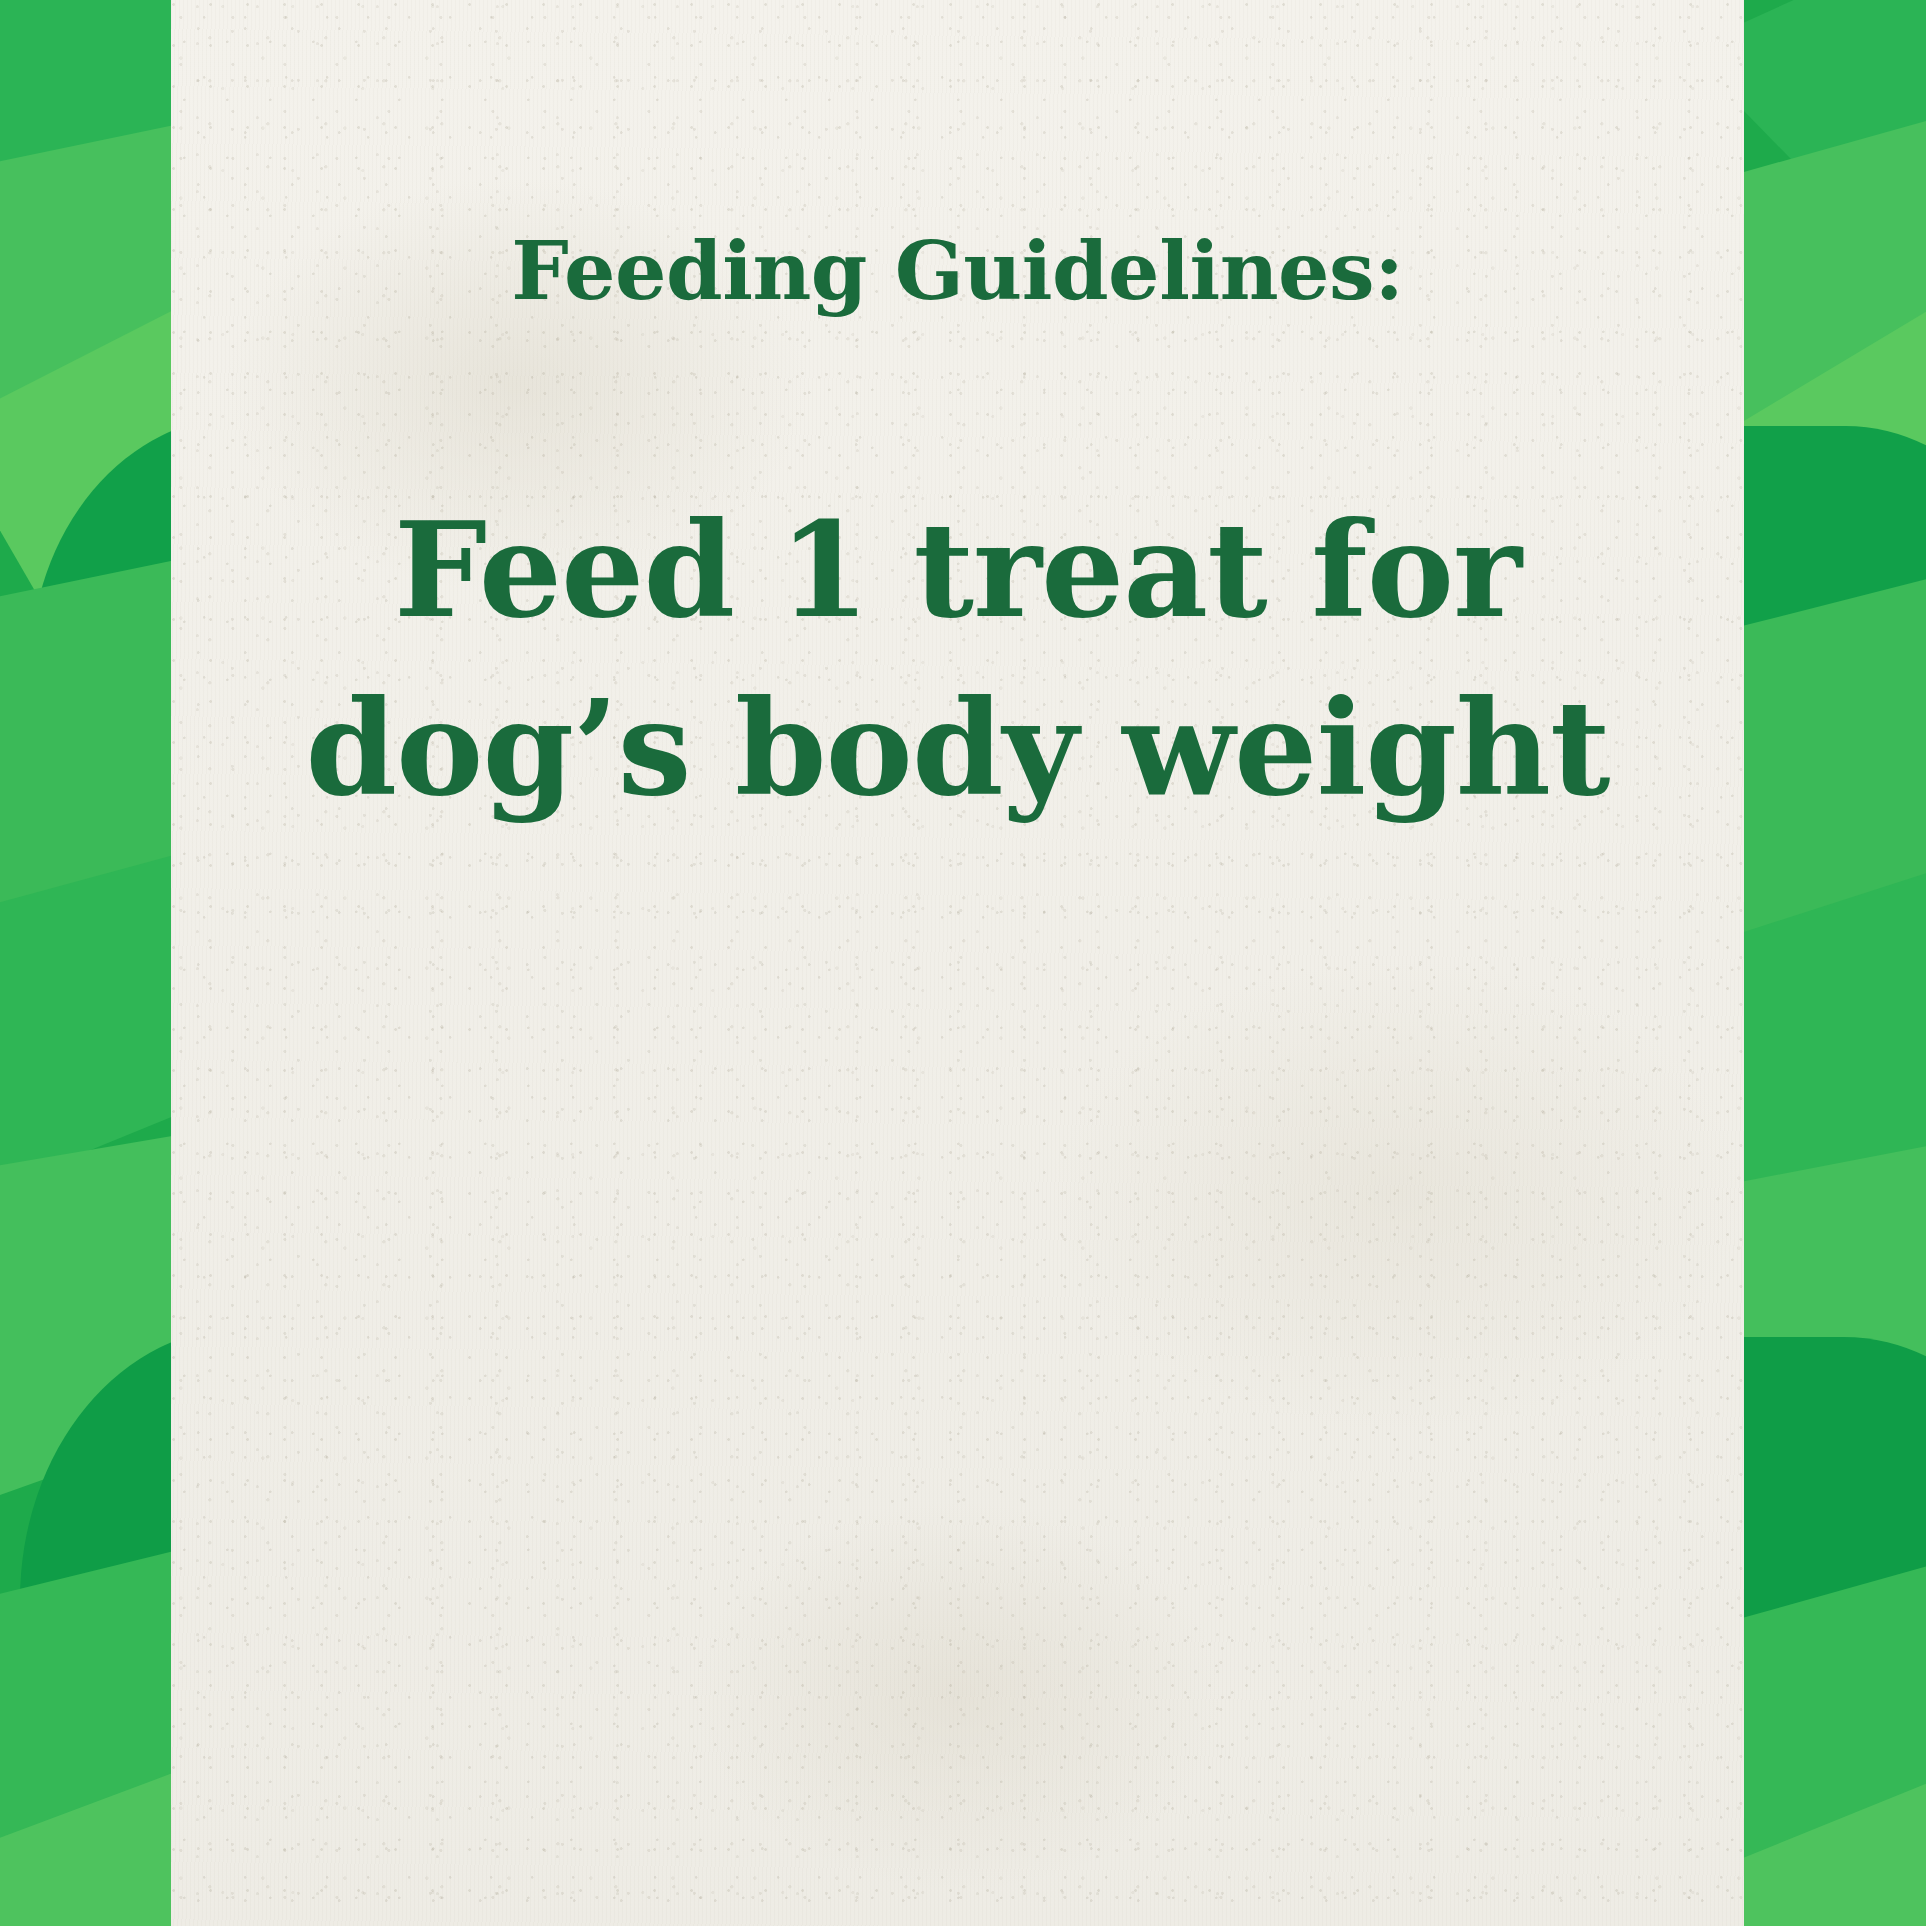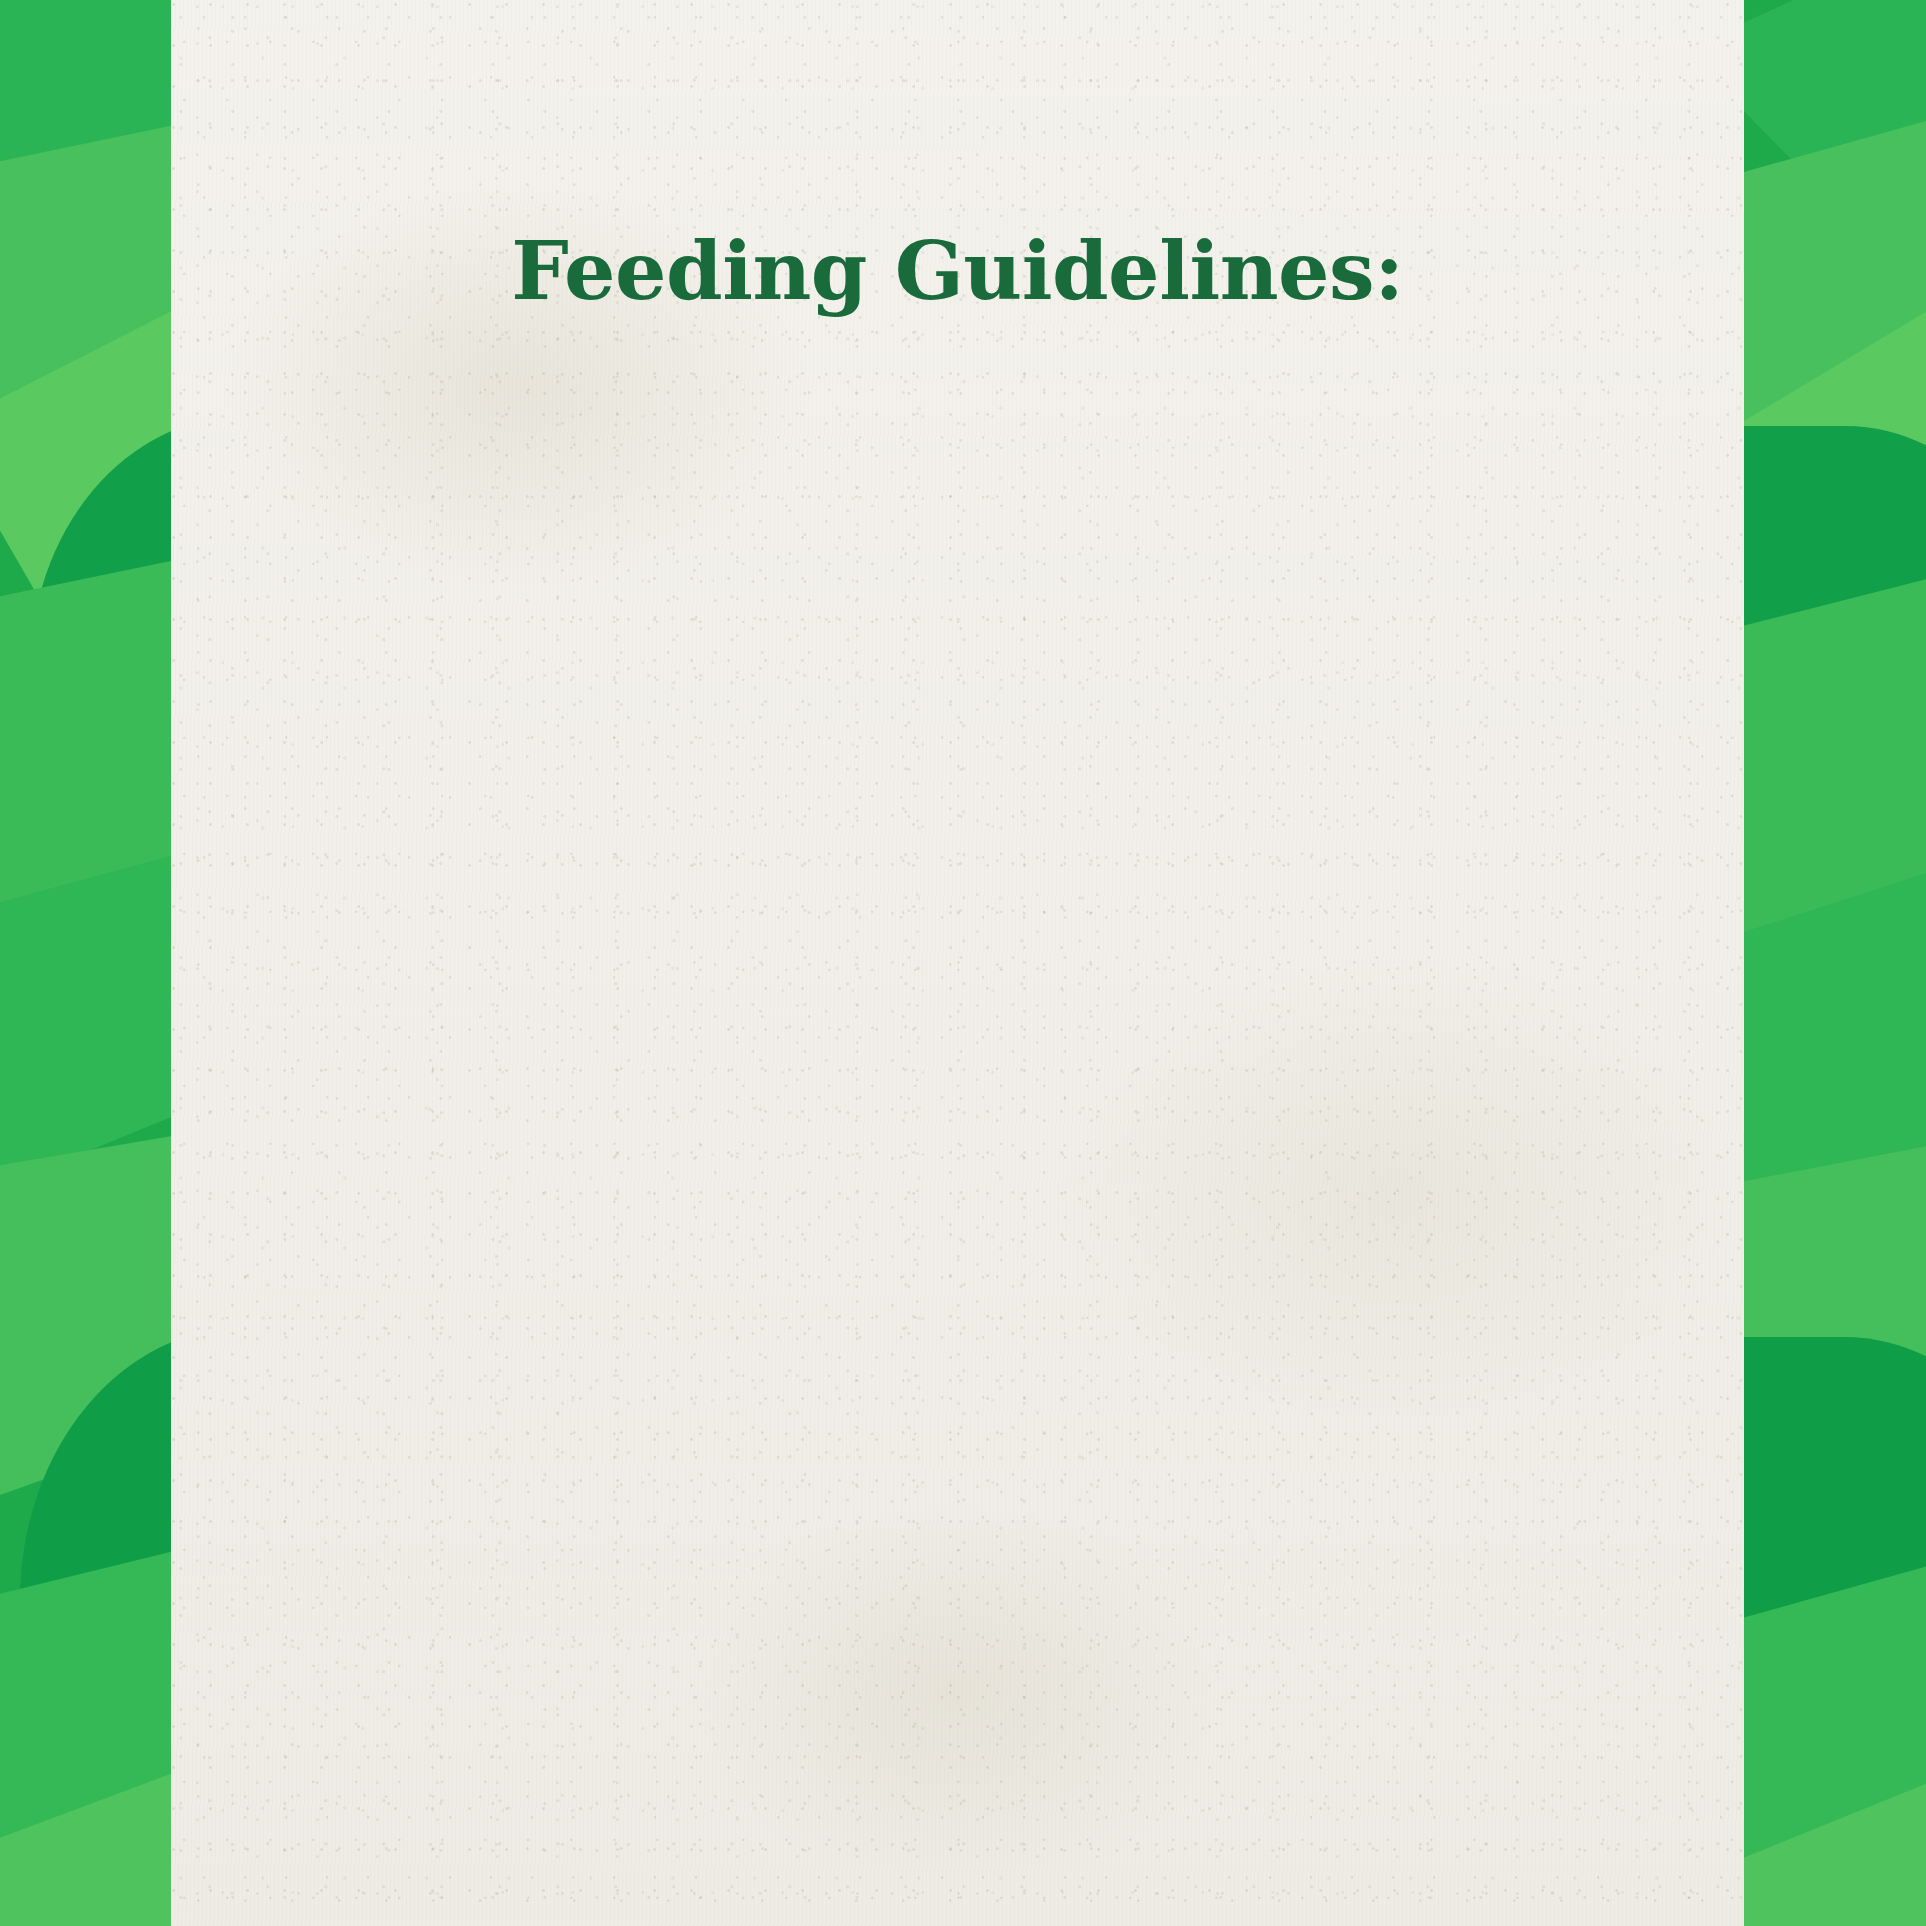--- a/index.html
+++ b/index.html
@@ -164,17 +164,19 @@
     <div class="wedge" style="left:-79px;top:1782px;width:416px;height:257px;background:#4ec35e;
                 clip-path:polygon(0% 42%,64% 0%,100% 46%,36% 100%);"></div>
   </div>
 
   <div class="paper"></div>
 
   <div class="content">
     <h1 class="heading">Feeding Guidelines:</h1>
 
     <div class="body-text">
+      <span class="ln">Feed 1 treat for</span>
+      <span class="ln">dog’s body weight</span>
     </div>
   </div>
 
 </div>
 
 
 </body></html>

